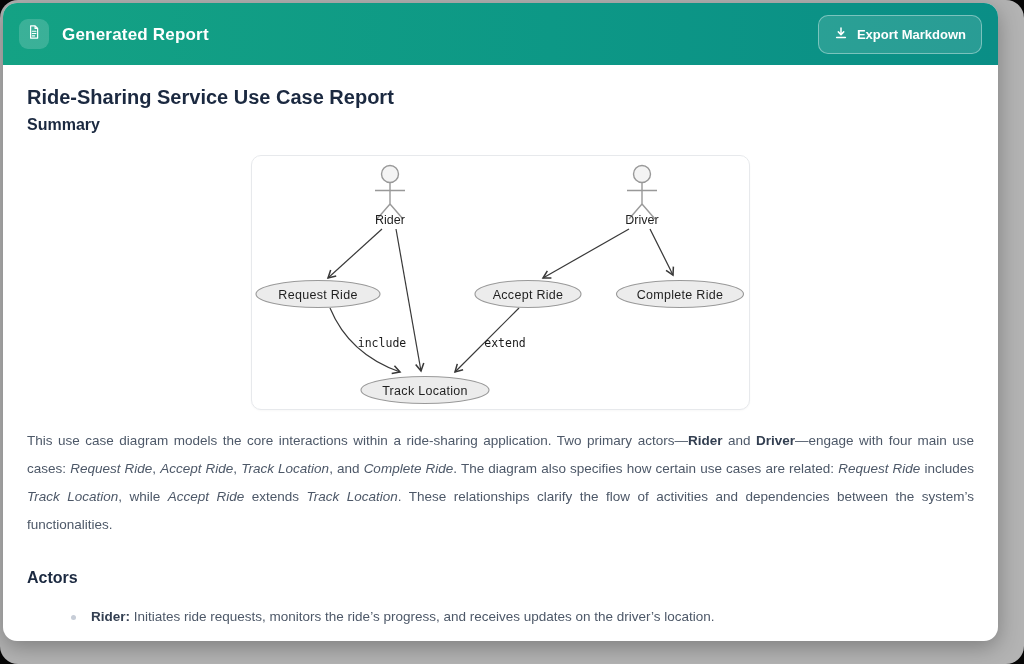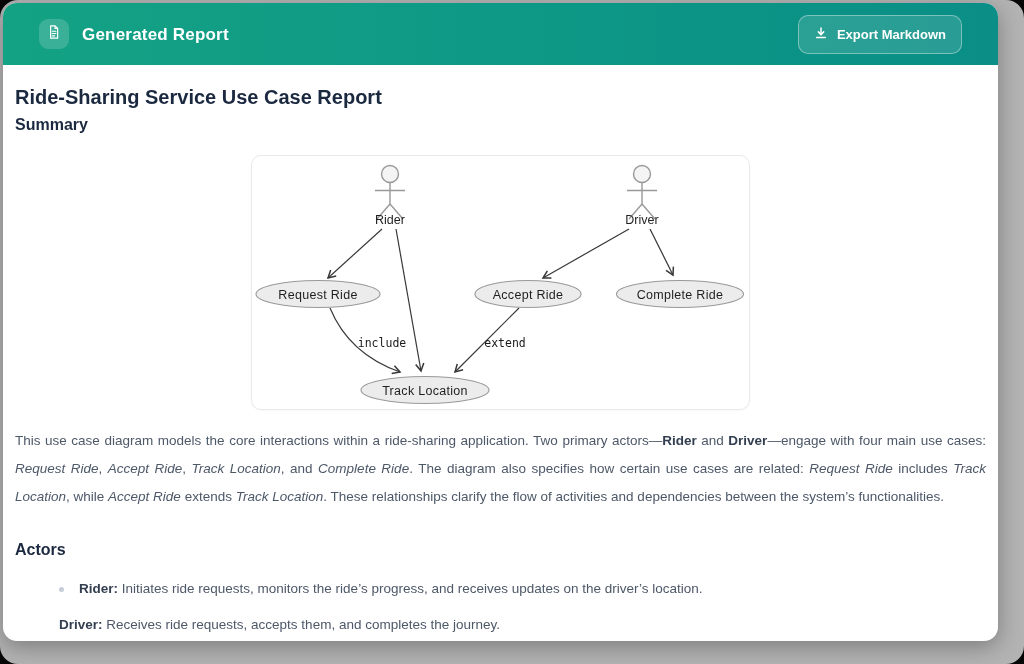--- a/index.html
+++ b/index.html
@@ -4,33 +4,33 @@
 <style>
   * { margin:0; padding:0; box-sizing:border-box; }
   html,body { width:1024px; height:664px; overflow:hidden; background:#060606;
               font-family:"Liberation Sans","DejaVu Sans",sans-serif; }
   .frame { position:absolute; inset:0; background:#b3b3b3; border-radius:18px; overflow:hidden; }
   .card  { position:absolute; left:3px; top:3px; width:995px; height:638px; background:#ffffff;
            border-radius:14px; overflow:hidden; box-shadow:0 6px 22px rgba(0,0,0,0.30); }
 
   
   .header { height:62px; background:linear-gradient(90deg,#14a284 0%,#0d9886 55%,#0a8e86 100%);
-            display:flex; align-items:center; padding:0 36px; }
+            display:flex; align-items:center; padding:0 16px; }
   .chip { width:30px; height:30px; border-radius:9px; background:rgba(255,255,255,0.17);
           display:flex; align-items:center; justify-content:center; flex:0 0 auto; }
   .header-text { margin-left:13px; }
   .header-title { color:#ffffff; font-size:17px; font-weight:700; line-height:21px; letter-spacing:0.2px; }
   .header-sub { color:rgba(255,255,255,0.88); font-size:12px; margin-top:2px; }
   .export-btn { margin-left:auto; display:flex; align-items:center; gap:9px; height:39px;
                 padding:0 15px; border-radius:10px; background:rgba(255,255,255,0.13);
                 border:1px solid rgba(255,255,255,0.38); color:#ffffff; font-size:13px;
                 font-weight:700; cursor:pointer; font-family:inherit; }
 
   
-  .content { padding:15px 12px 0; }
+  .content { padding:15px 24px 0; }
   .report-title { font-size:20px; font-weight:700; color:#1b2940; margin-top:6px; }
   .section-heading { font-size:16px; font-weight:700; color:#1b2940; }
   .heading-summary { margin-top:7px; }
   .heading-actors { margin-top:30px; }
 
   .diagram-panel { width:499px; height:255px; margin:21px auto 0; border:1px solid #e7e9ec;
                    border-radius:10px; background:#ffffff; box-shadow:0 1px 2px rgba(0,0,0,0.03); }
   .diagram-panel svg { display:block; }
   .node-label { font-family:"Liberation Sans","DejaVu Sans",sans-serif; font-size:12.5px; fill:#1f1f1f; letter-spacing:0.3px; }
   .actor-label { font-family:"Liberation Sans","DejaVu Sans",sans-serif; font-size:12.5px; fill:#1f1f1f; }

